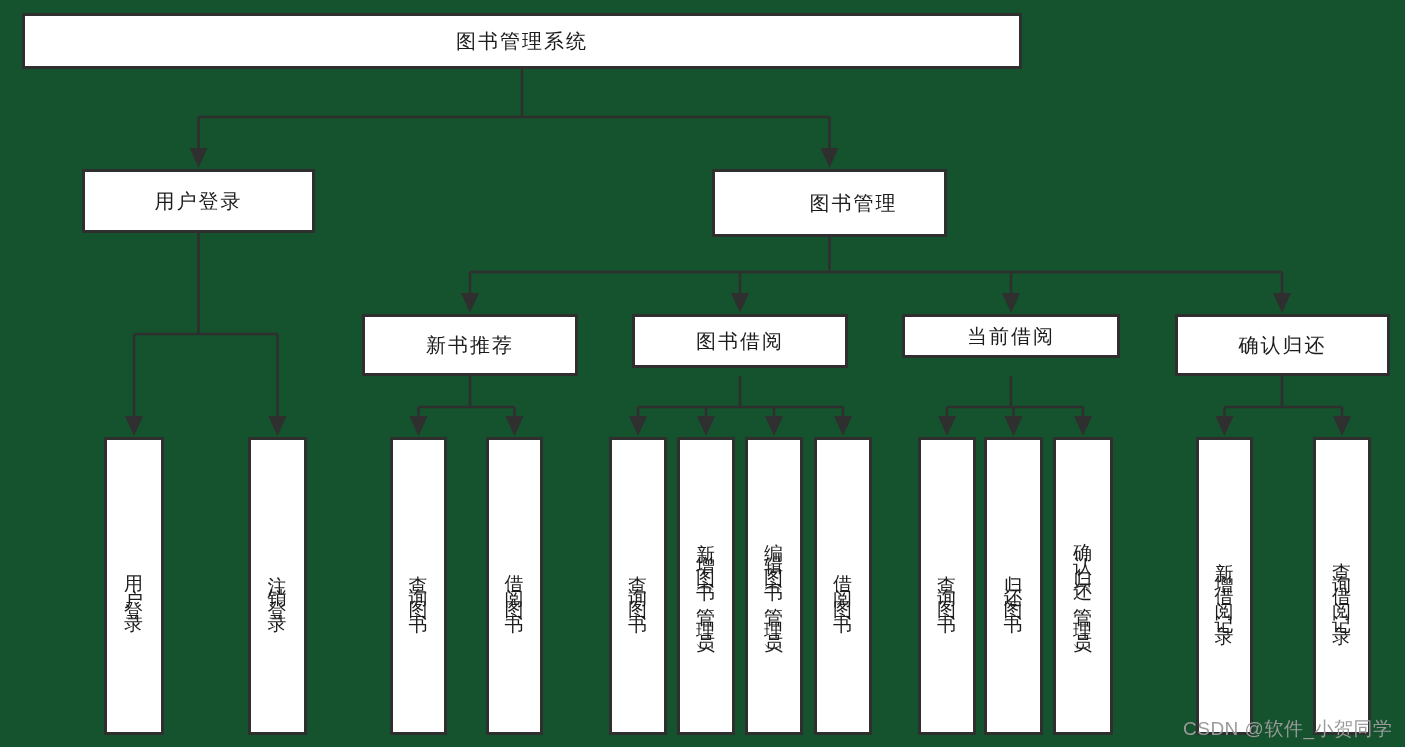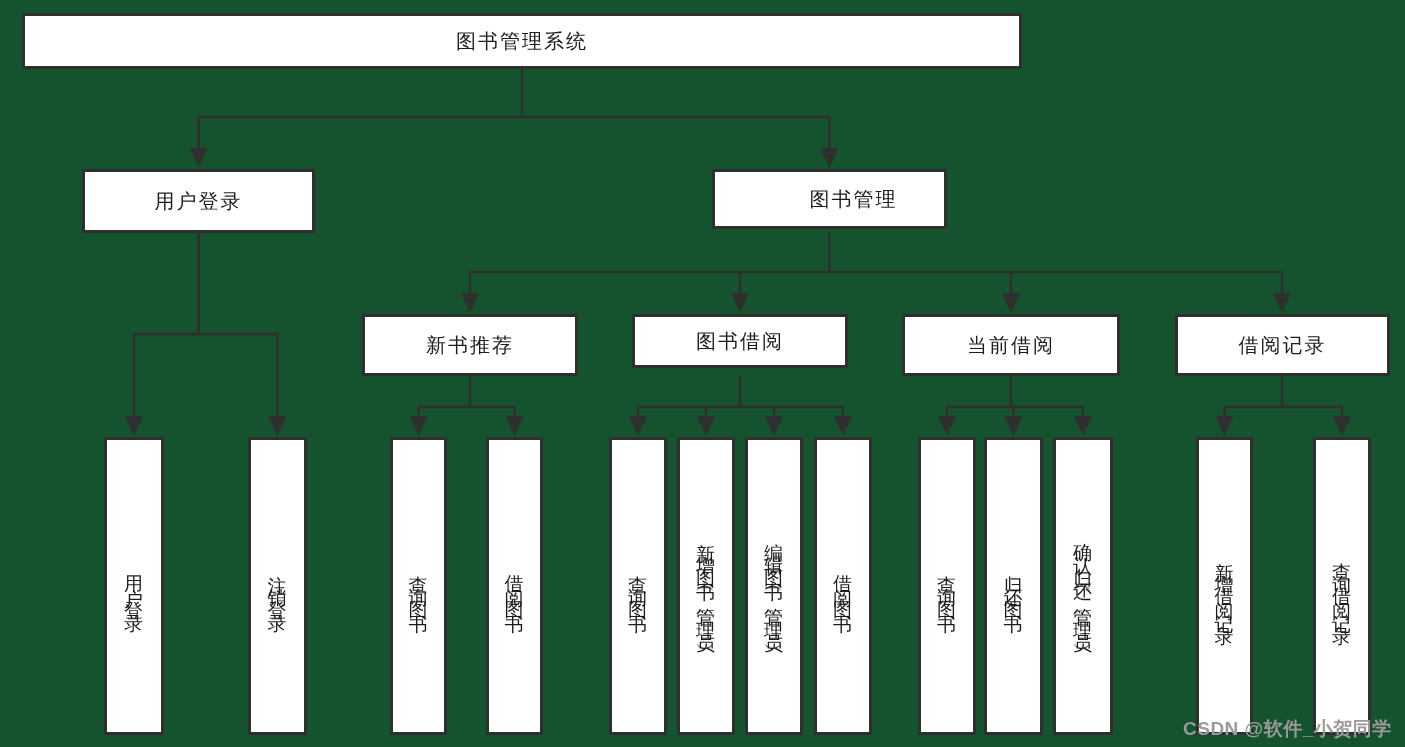--- a/index.html
+++ b/index.html
@@ -42,21 +42,20 @@
   }
   .watermark {
     position: absolute;
     left: 1183px;
     top: 716px;
     font-size: 19px;
     letter-spacing: 0.5px;
     color: #9a9a9a;
     white-space: nowrap;
     z-index: 5;
-    font-weight: bold;
   }
 </style>
 </head>
 <body>
 
 <div class="canvas">
 
   <svg class="connectors" xmlns="http://www.w3.org/2000/svg">
     <defs>
       <marker id="arrow" markerUnits="userSpaceOnUse" markerWidth="22" markerHeight="22" refX="16" refY="9" orient="auto">
@@ -100,35 +99,35 @@
     <line x1="1342" y1="407" x2="1342" y2="432" marker-end="url(#arrow)"></line>
   </svg>
 
   <div class="box hbox" style="left:22px; top:13px; width:1000px; height:56px;">
     <span>图书管理系统</span>
   </div>
 
   <div class="box hbox" style="left:82px; top:169px; width:233px; height:64px;">
     <span>用户登录</span>
   </div>
-  <div class="box hbox" style="left:712px; top:169px; width:235px; height:60px;padding-left:48px;">
+  <div class="box hbox" style="left:712px; top:169px; width:235px; height:68px;padding-left:48px;">
     <span>图书管理</span>
   </div>
 
   <div class="box hbox" style="left:362px; top:314px; width:216px; height:62px;justify-content:center;">
     <span>新书推荐</span>
   </div>
   <div class="box hbox" style="left:632px; top:314px; width:216px; height:54px;">
     <span>图书借阅</span>
   </div>
-  <div class="box hbox" style="left:902px; top:314px; width:218px; height:62px;">
+  <div class="box hbox" style="left:902px; top:314px; width:218px; height:44px;">
     <span>当前借阅</span>
   </div>
   <div class="box hbox" style="left:1175px; top:314px; width:215px; height:62px;">
-    <span>借阅记录</span>
+    <span>确认归还</span>
   </div>
 
   <div class="box leaf" style="left:104px; top:437px; width:60px; height:298px;">
     <span>用户登录</span>
   </div>
   <div class="box leaf" style="left:248px; top:437px; width:59px; height:298px;">
     <span>注销登录</span>
   </div>
 
   <div class="box leaf" style="left:390px; top:437px; width:57px; height:298px;">

